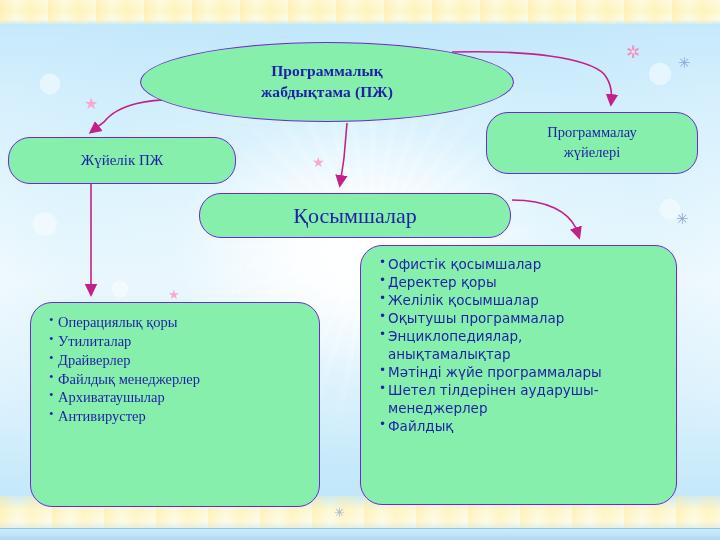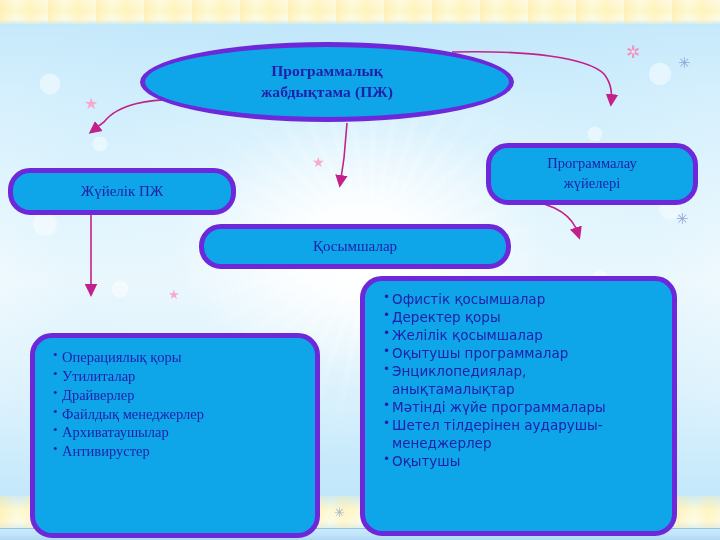--- a/index.html
+++ b/index.html
@@ -91,26 +91,26 @@
     user-select: none;
     pointer-events: none;
   }
 
   
   #wires { position: absolute; inset: 0; width: 720px; height: 540px; }
 
   
   .node {
     position: absolute;
-    background: #0ea5e9;
-    border: 5px solid #6d28d9;
+    background: #86efac;
+    border: 1px solid #6d28d9;
     box-sizing: border-box;
     color: #1f1fa8;
   }
-  .node.rounded { border-radius: 22px; margin-top: 31px; }
+  .node.rounded { border-radius: 22px; }
   .node.ellipse { border-radius: 50%; }
 
   .node.centered {
     display: flex;
     align-items: center;
     justify-content: center;
     text-align: center;
   }
 
   #node-root {
@@ -124,21 +124,21 @@
     left: 8px; top: 137px; width: 228px; height: 47px;
     font-size: 15px;
   }
   #node-proglang {
     left: 486px; top: 112px; width: 212px; height: 62px;
     font-size: 14.5px;
     line-height: 1.35;
   }
   #node-apps {
     left: 199px; top: 193px; width: 312px; height: 45px;
-    font-size: 15px;
+    font-size: 22px;
   }
 
   .node.list {
     padding: 10px 14px 10px 18px;
     font-size: 14.5px;
     line-height: 1.30;
   }
   #node-system-list { left: 30px;  top: 302px; width: 290px; height: 205px; }
   #node-apps-list   { left: 360px; top: 245px; width: 317px; height: 260px; }
 
@@ -236,17 +236,17 @@
     <ul class="bullets">
         <li>Офистік қосымшалар</li>
         <li>Деректер қоры</li>
         <li>Желілік қосымшалар</li>
         <li>Оқытушы программалар</li>
         <li>Энциклопедиялар,
 анықтамалықтар</li>
         <li>Мәтінді жүйе программалары</li>
         <li>Шетел тілдерінен аударушы-
 менеджерлер</li>
-        <li>Оқытушы</li>
+        <li>Файлдық</li>
       </ul>
   </div>
 
 </div>
 
 </body></html>

